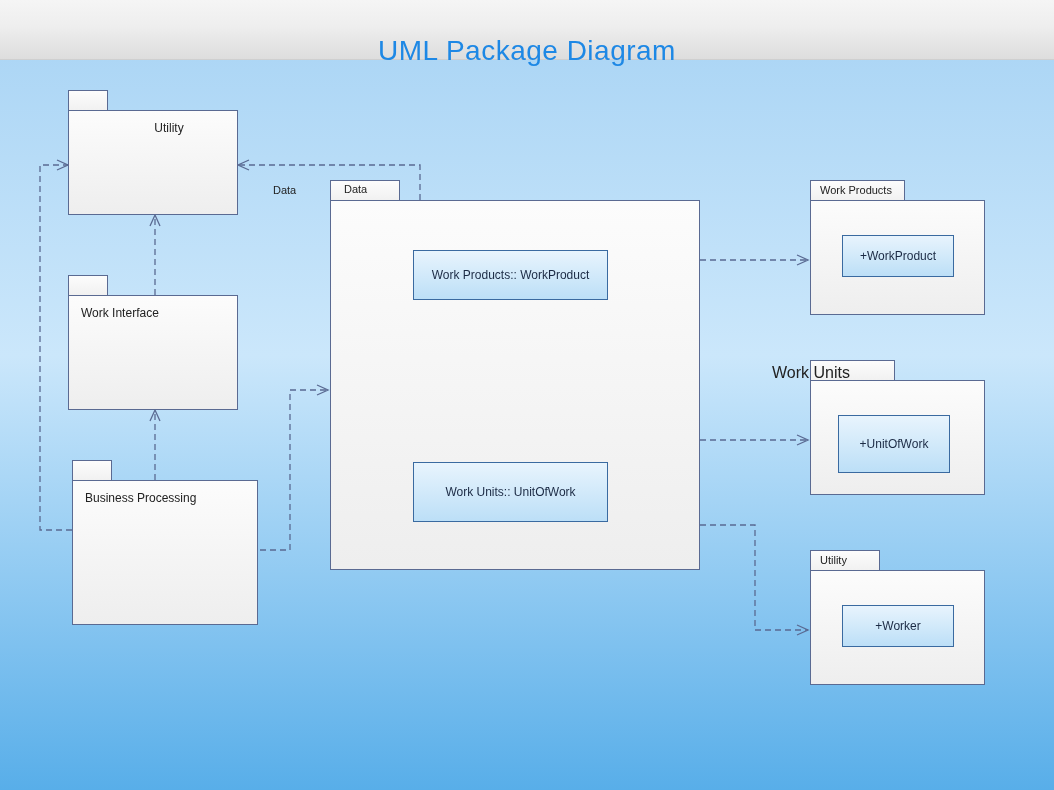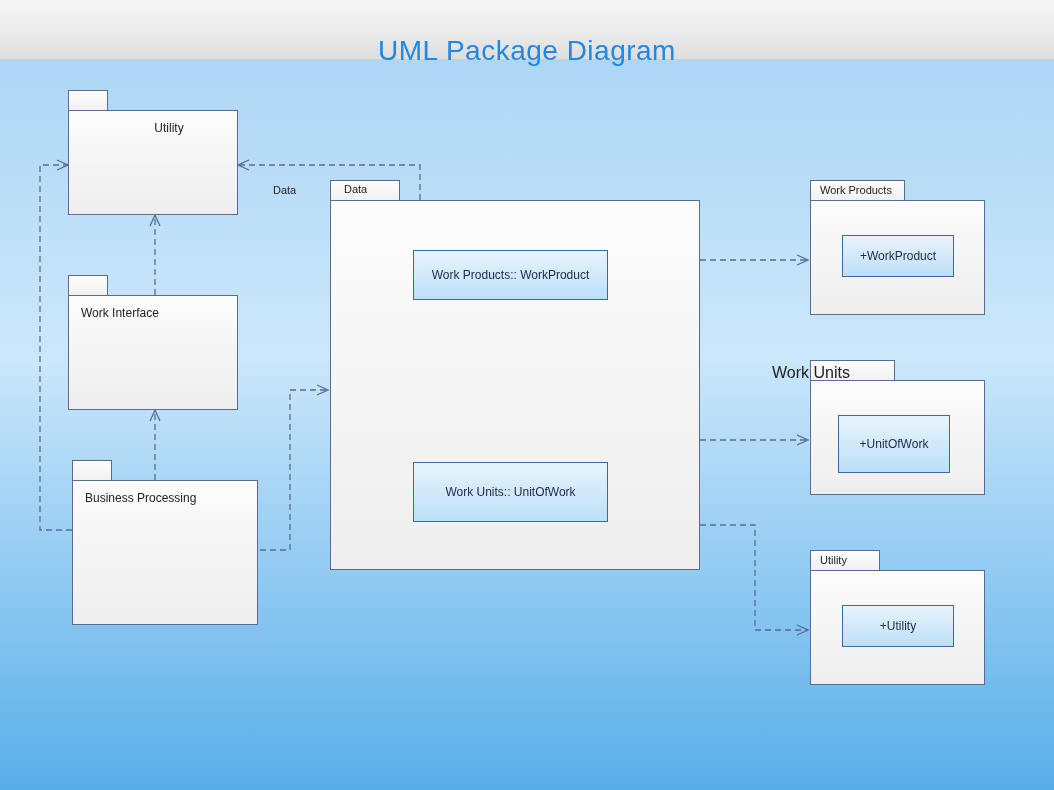--- a/index.html
+++ b/index.html
@@ -121,17 +121,17 @@
     <div class="inner-box" style="left:838px; top:355px; width:112px; height:58px;">
       <span>+UnitOfWork</span>
     </div>
 
     <div class="pkg" style="left:810px; top:490px;">
       <div class="tab" style="width:70px;"></div>
       <div class="body" style="width:175px; height:115px;"></div>
     </div>
     <div style="position:absolute; left:820px; top:494px; font-size:11px; color:#222;">Utility</div>
     <div class="inner-box" style="left:842px; top:545px; width:112px; height:42px;">
-      <span>+Utility</span>
+      <span>+Worker</span>
     </div>
 
   </div>
 </div>
 
 </body></html>

